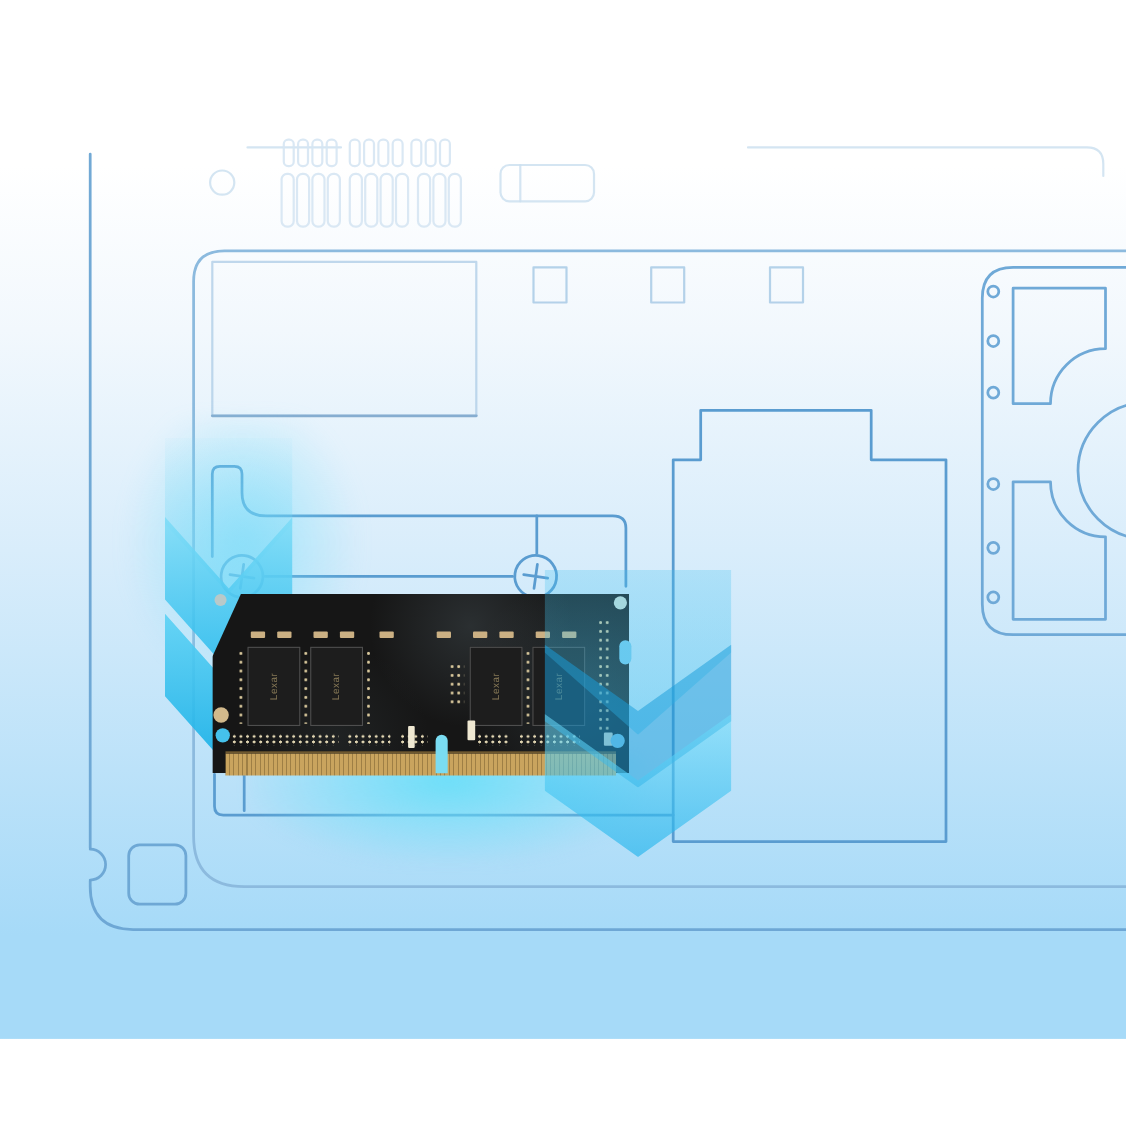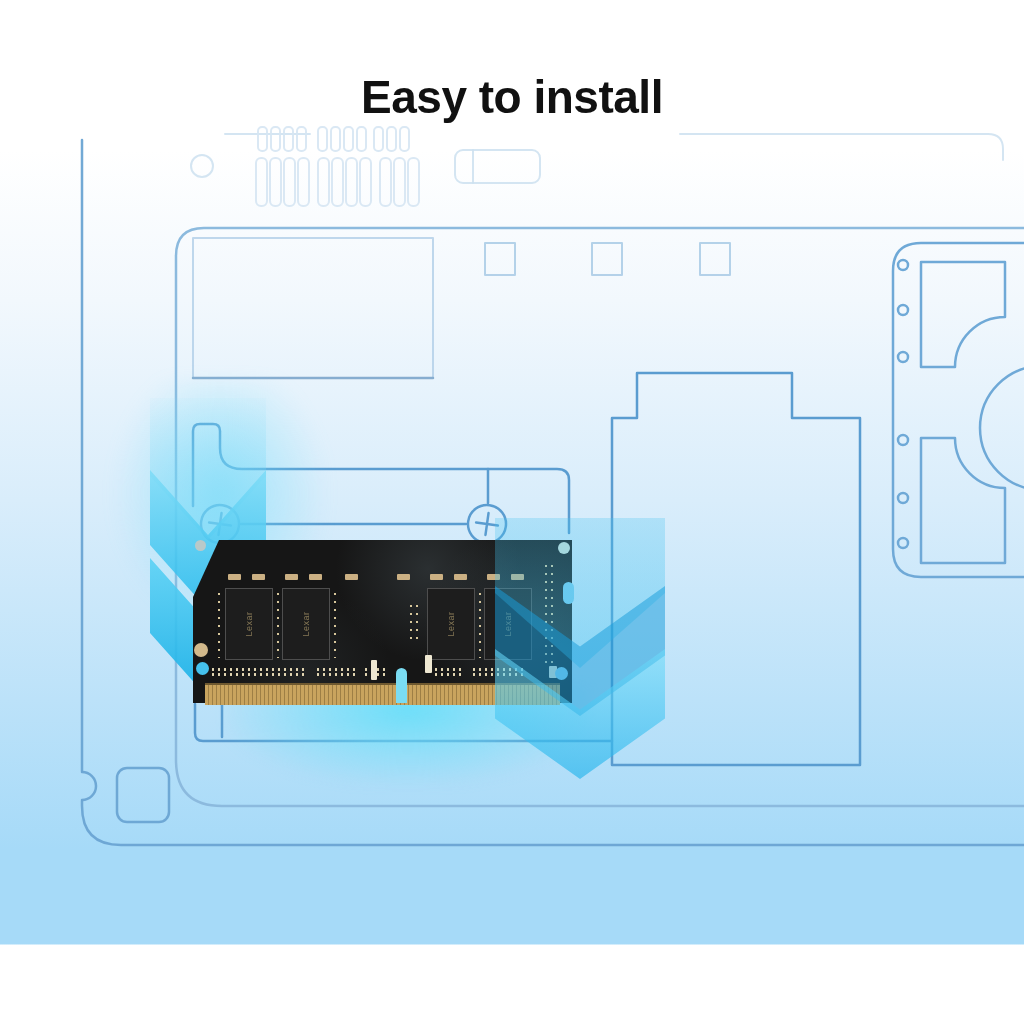--- a/index.html
+++ b/index.html
@@ -203,14 +203,13 @@
     <div class="hole" style="left:362px;top:127px;width:13px;height:13px;background:#8fd4f2"></div>
     <div class="slot-notch"></div>
   </div>
 
   <div class="arrow arrow-right">
     <div class="wash"></div>
     <div class="b1 chev"></div>
     <div class="b2 chev"></div>
   </div>
 
-  <div class="title">Easy to install</div>
 </div>
 
 </body></html>

